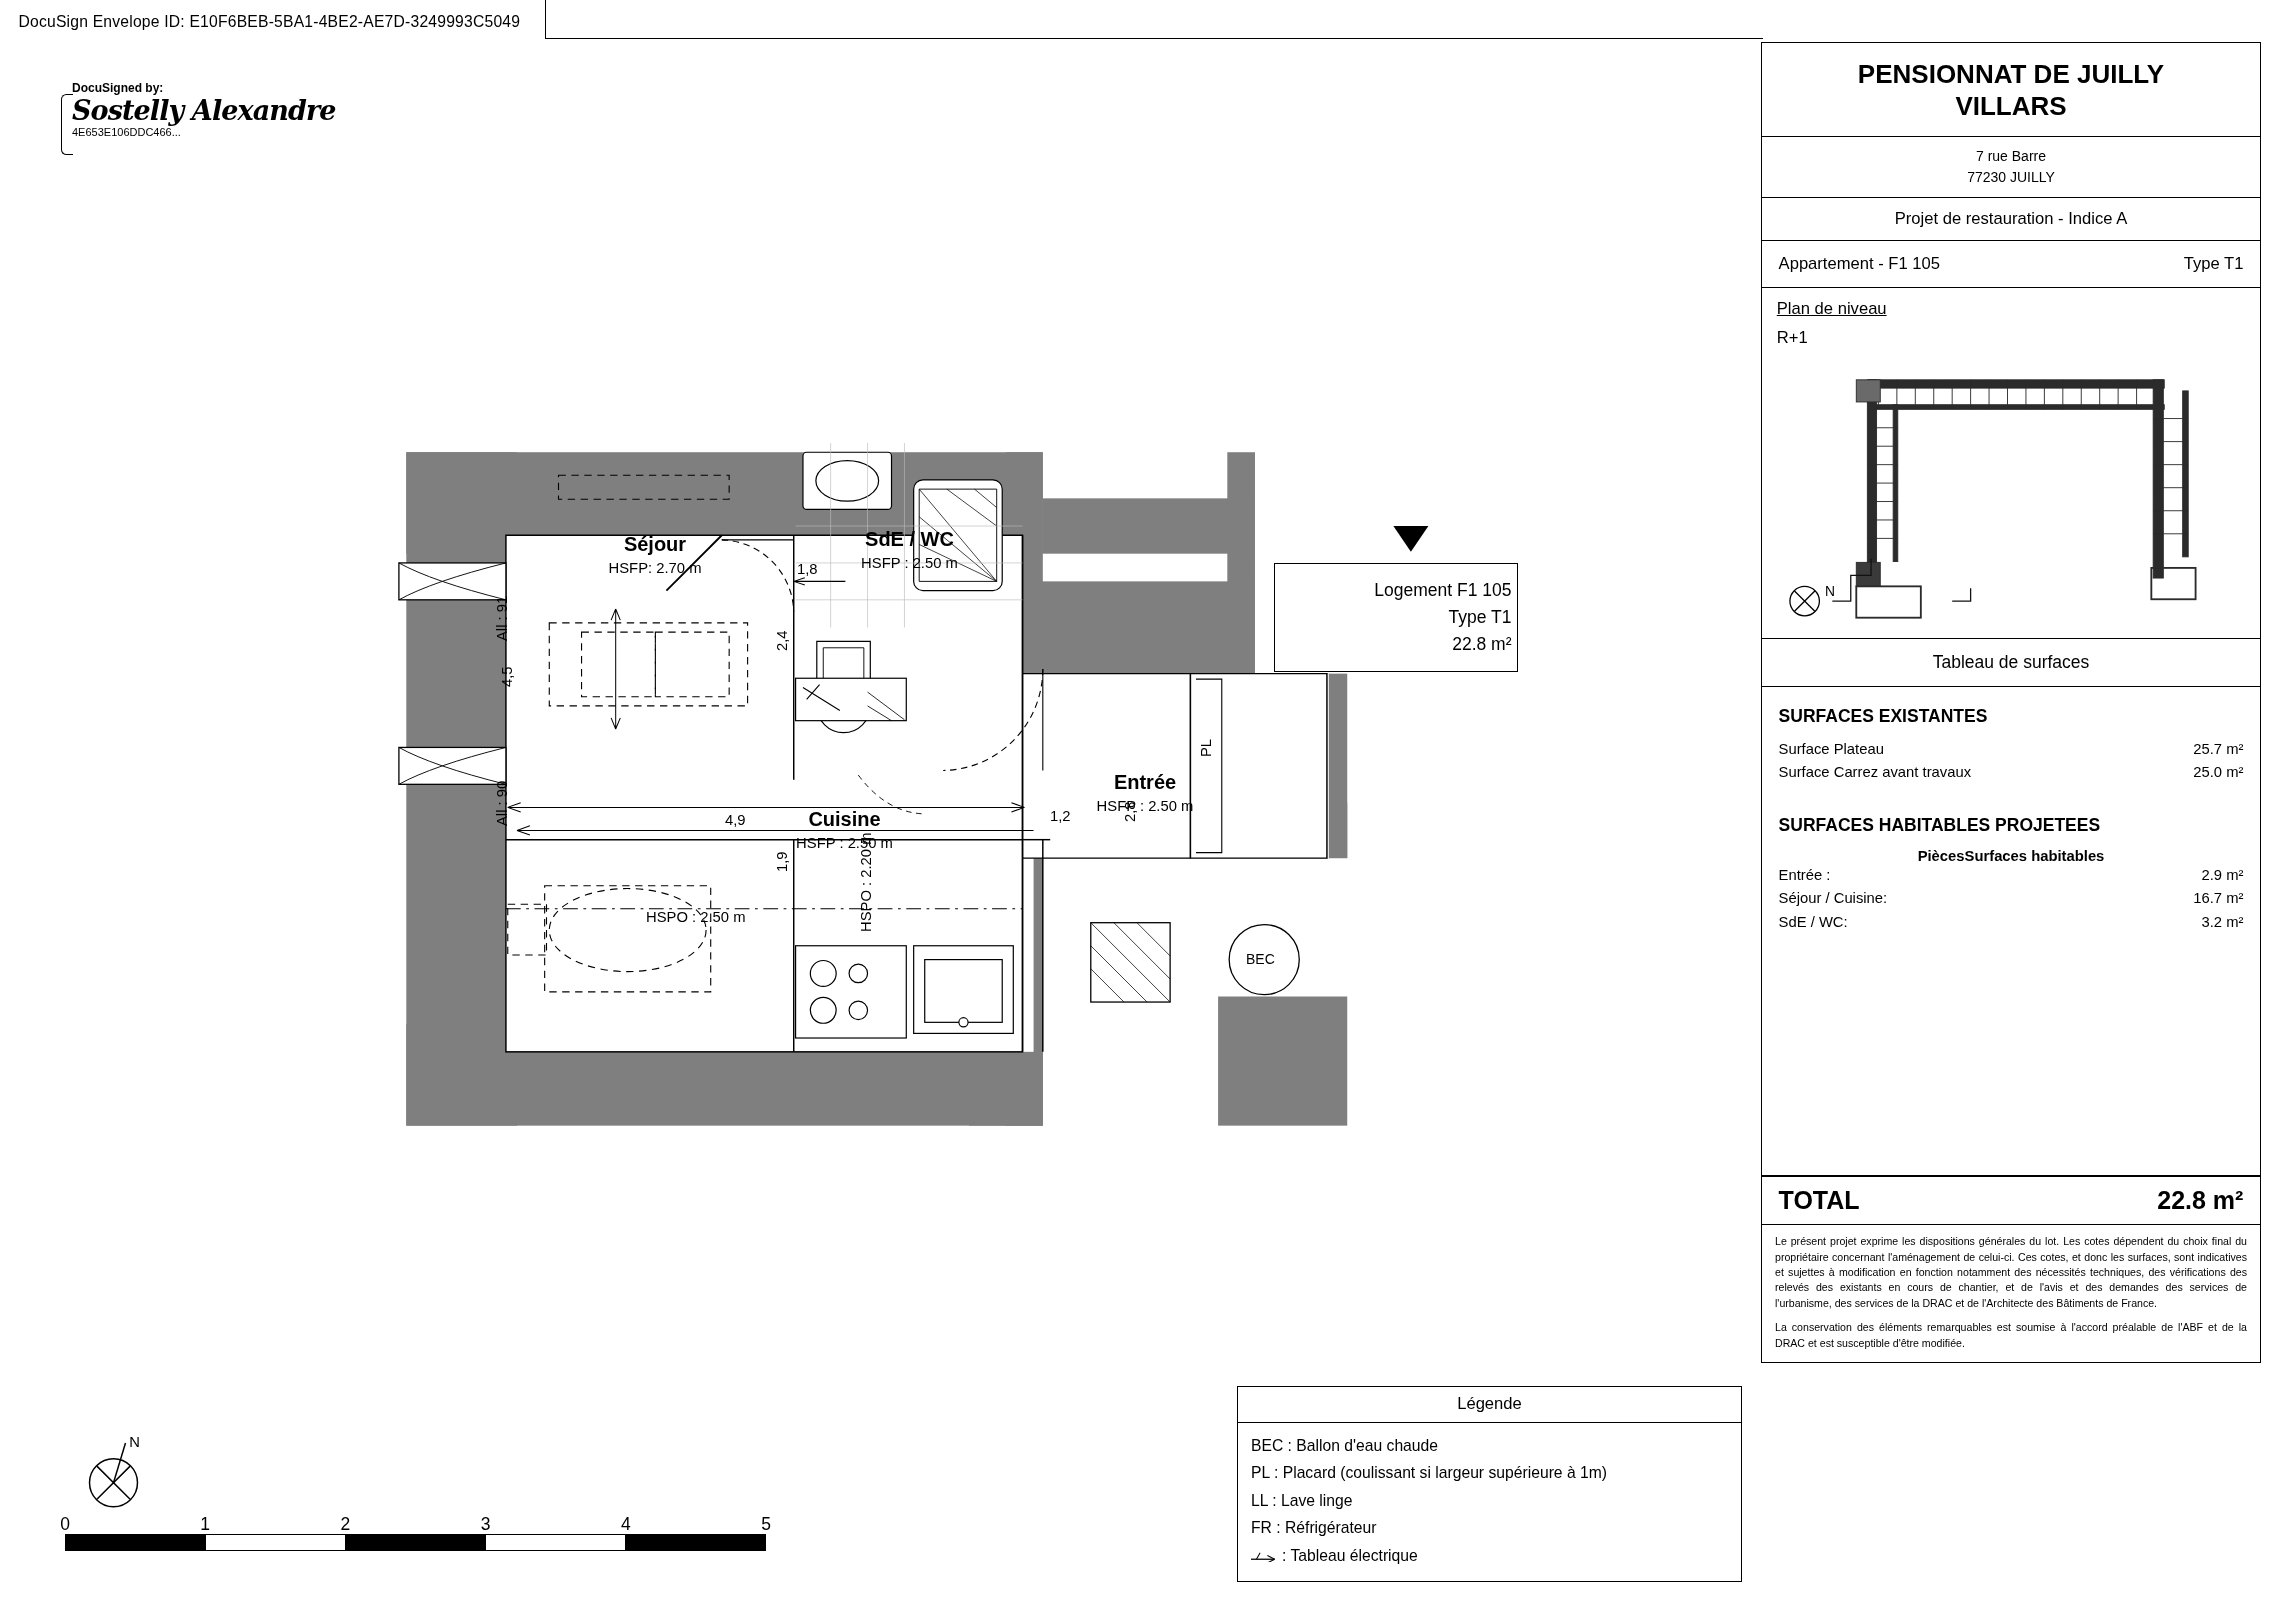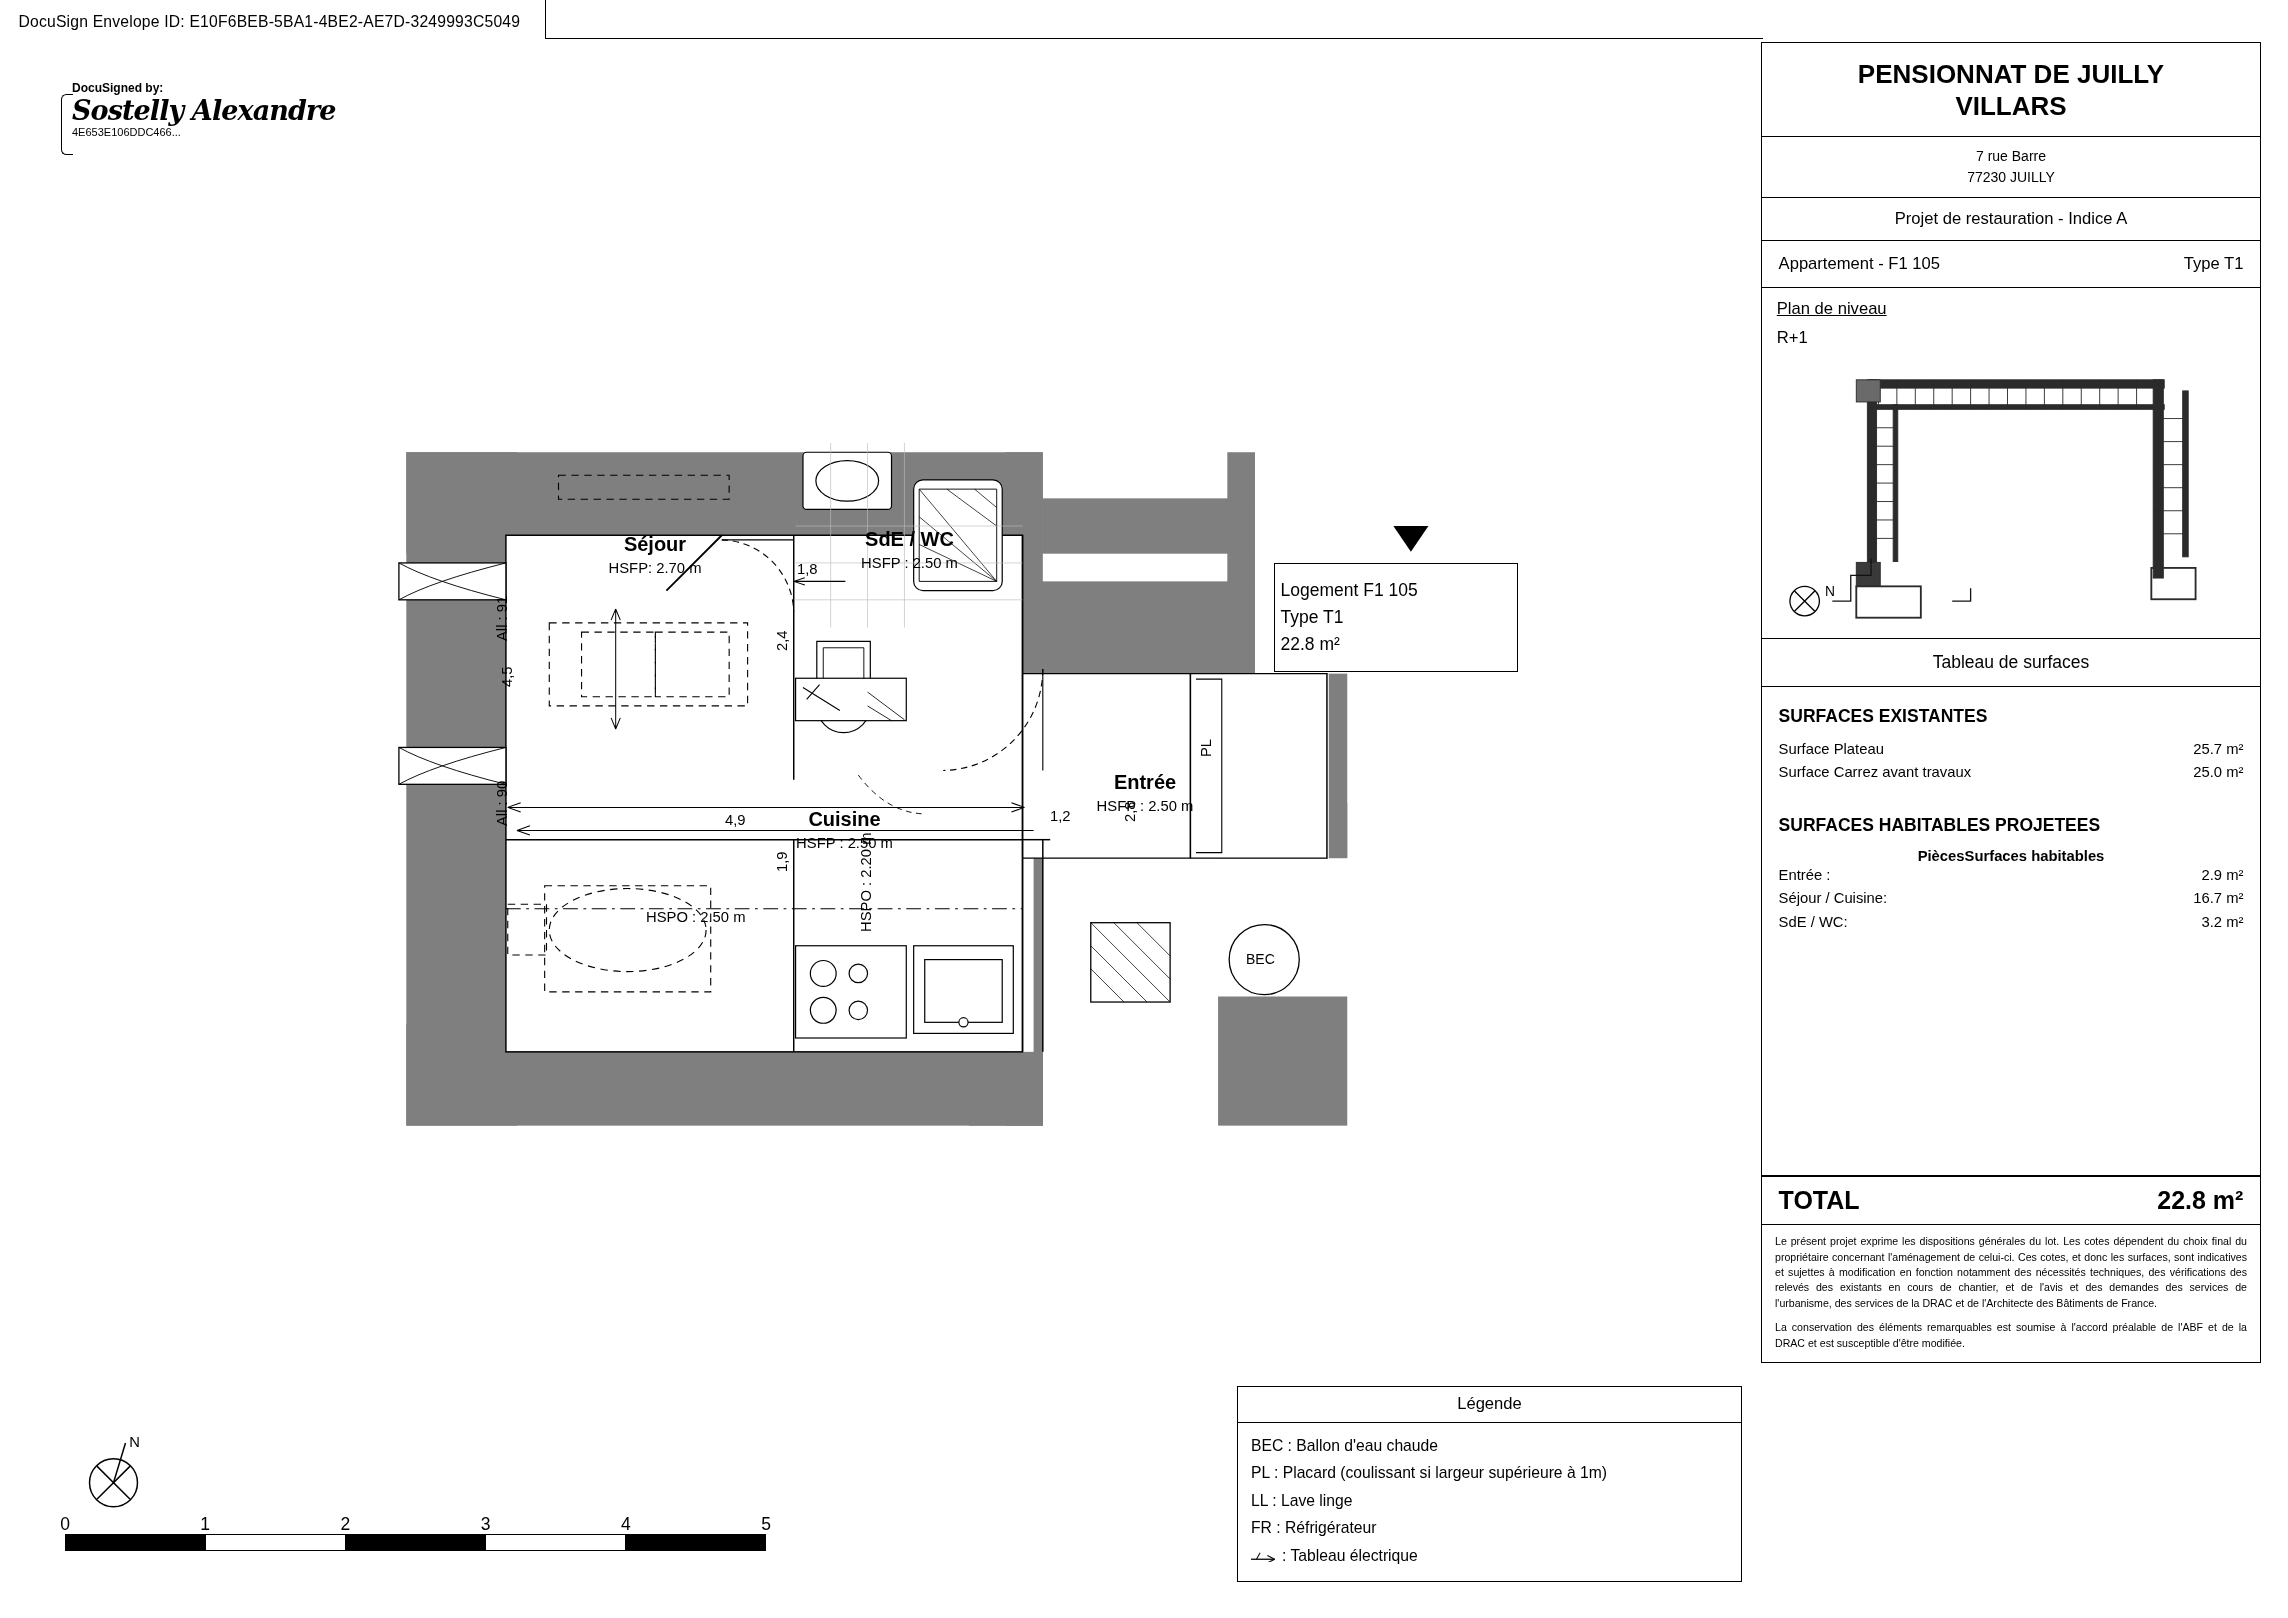--- a/index.html
+++ b/index.html
@@ -52,21 +52,21 @@
   .blk{background:#000;}
   .wht{background:#fff;}
   
   #compass{left:72px;top:1432px;width:83px;height:83px;}
   
   #plan{left:397px;top:443px;width:1061px;height:738px;}
   .room-label{position:absolute;text-align:center;}
   .room-label .rn{font-size:20px;font-weight:bold;}
   .room-label .rh{font-size:14.8px;margin-top:3.7px;}
   .vdim{position:absolute;font-size:14.8px;writing-mode:vertical-rl;transform:rotate(180deg);}
-  #logement-box{left:1274px;top:563px;width:231px;border:1.4px solid #000;text-align:left;font-size:17.5px;line-height:1.55;padding:13px 5.5px;}
+  #logement-box{left:1274px;top:563px;width:231px;border:1.4px solid #000;text-align:right;font-size:17.5px;line-height:1.55;padding:13px 5.5px;}
   .plan-txt{position:absolute;font-size:14.8px;}
 </style>
 </head>
 <body>
 
 <div class="abs" id="docusign-envelope">DocuSign Envelope ID: E10F6BEB-5BA1-4BE2-AE7D-3249993C5049</div>
 <div class="abs" id="header-rule"></div>
 <div class="abs" id="header-rule2"></div>
 
 <div class="abs" id="docusign-stamp">

